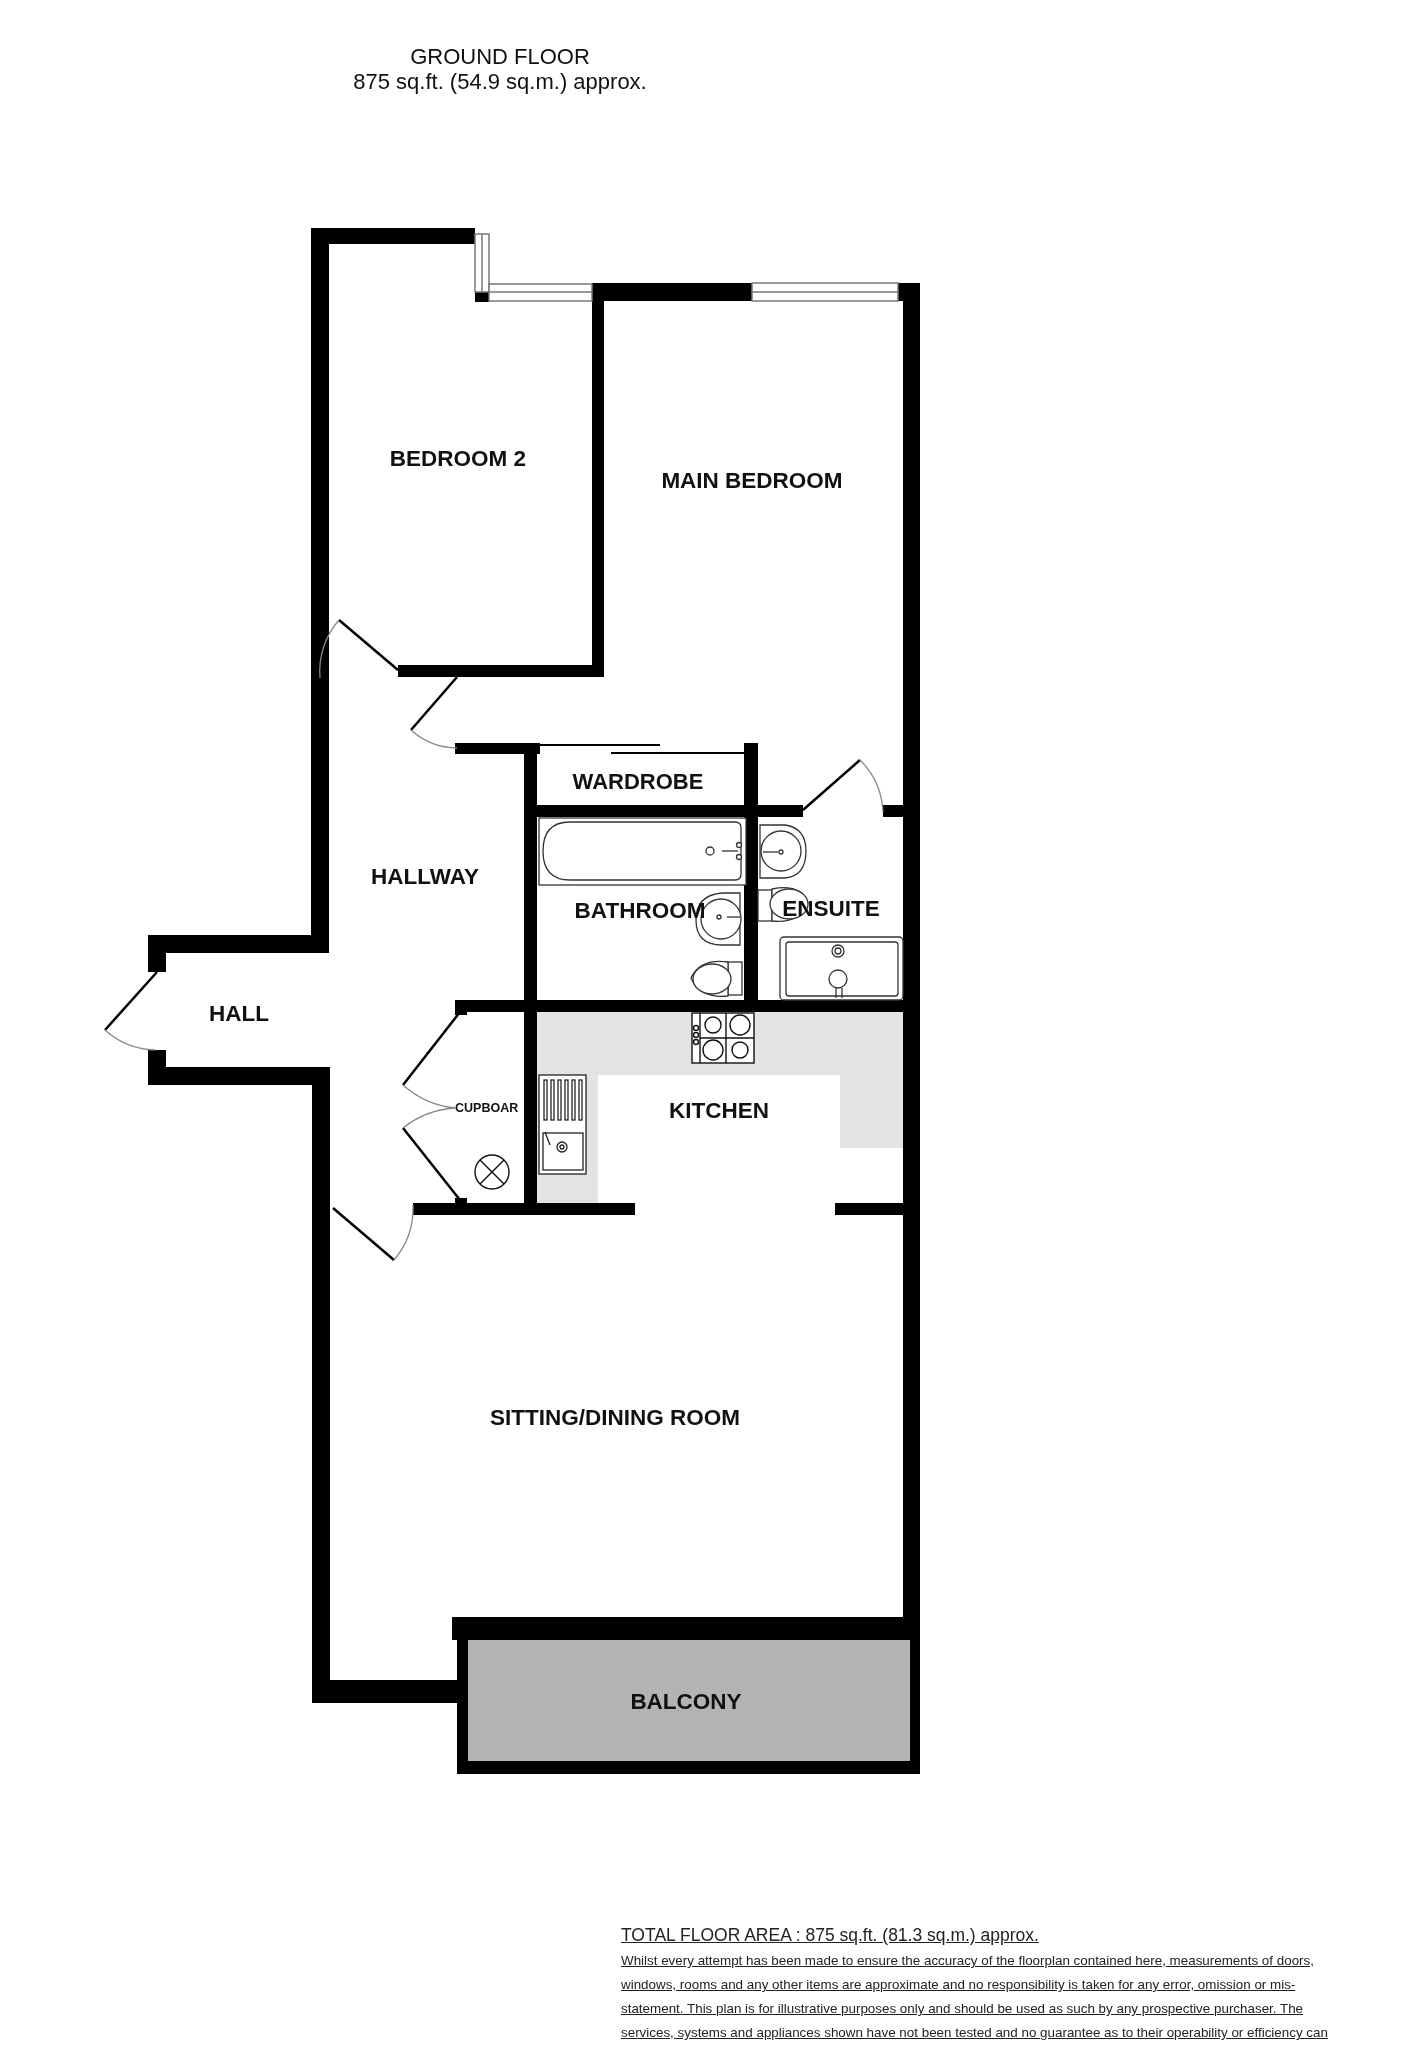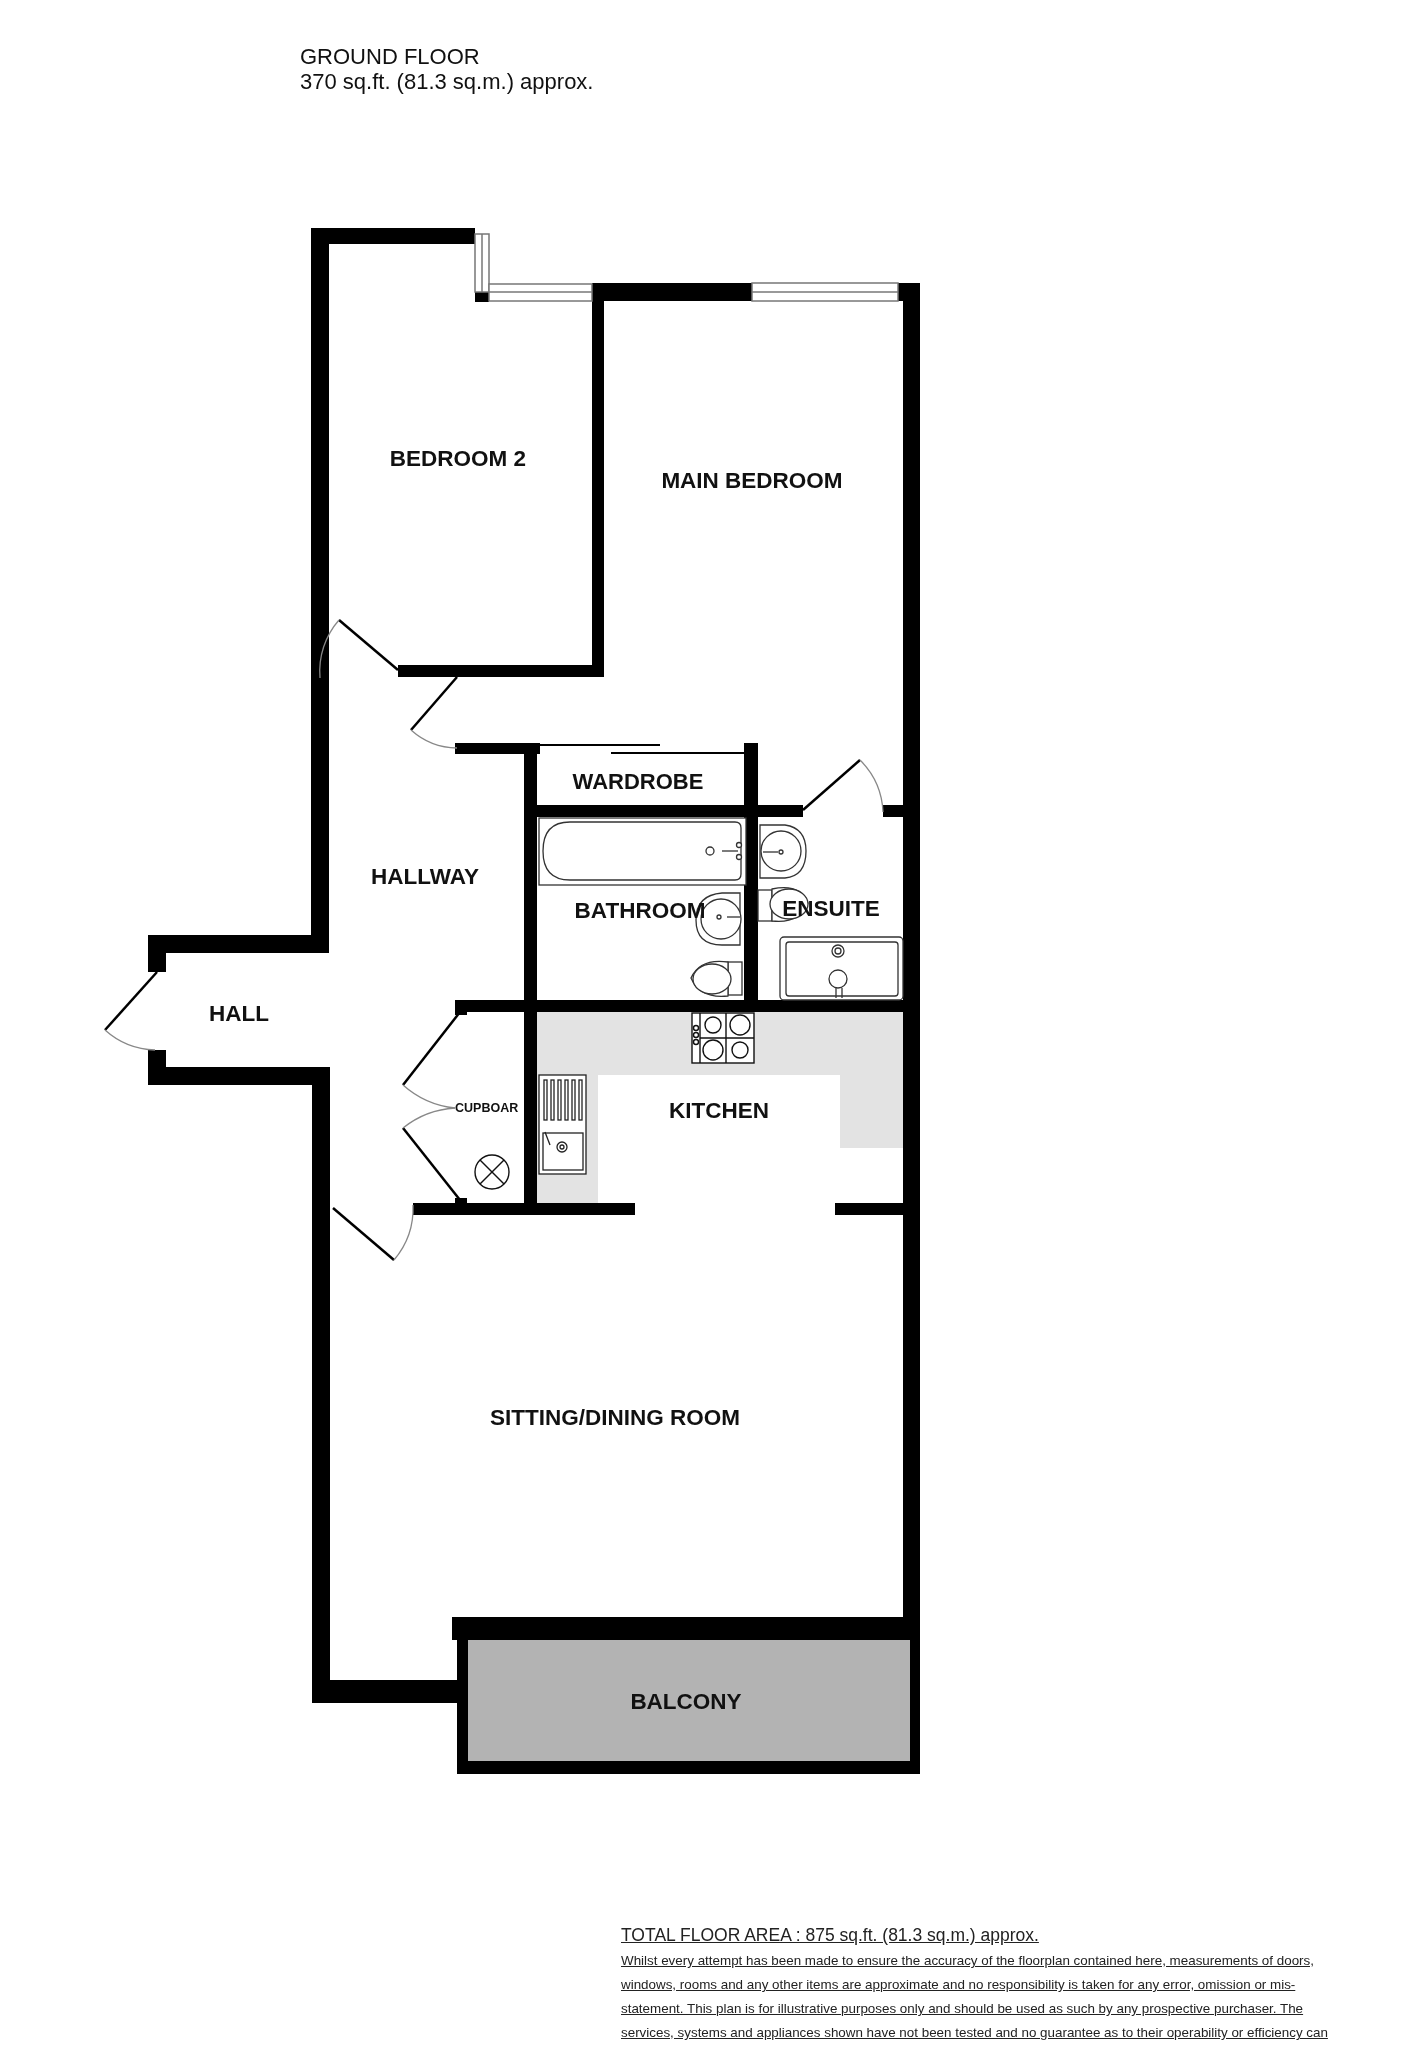--- a/index.html
+++ b/index.html
@@ -1,30 +1,30 @@
 <!DOCTYPE html>
 <html><head>
 <meta charset="utf-8">
 <style>
   html, body { margin: 0; padding: 0; background: #ffffff; }
   body { width: 1405px; height: 2048px; position: relative; overflow: hidden; font-family: "Liberation Sans", sans-serif; color: #111; }
-  .header { position: absolute; left: 300px; top: 44px; width: 400px; text-align: left; font-size: 22px; line-height: 25px; color: #111; }
+  .header { position: absolute; left: 300px; top: 44px; width: 400px; text-align: center; font-size: 22px; line-height: 25px; color: #111; }
   .plan { position: absolute; left: 0; top: 0; }
   .room-label { font-family: "Liberation Sans", sans-serif; font-weight: bold; fill: #111; }
   .footer { position: absolute; left: 621px; top: 1924px; width: 710px; text-align: left; color: #222; text-decoration: underline; }
   .footer .total { font-size: 17.5px; line-height: 22px; margin-bottom: 3px; }
   .footer .disclaimer { font-size: 13.4px; line-height: 24px; }
   .footer .credit { font-size: 13.4px; line-height: 16px; }
 </style>
 </head>
 <body>
 
 <div class="header">
   <div>GROUND FLOOR</div>
-  <div>370 sq.ft. (81.3 sq.m.) approx.</div>
+  <div>875 sq.ft. (54.9 sq.m.) approx.</div>
 </div>
 
 <svg class="plan" width="1405" height="1900" viewBox="0 0 1405 1900" xmlns="http://www.w3.org/2000/svg">
 
   <g fill="#e3e3e3">
     <rect x="536" y="1012" width="367" height="63"></rect>
     <rect x="536" y="1075" width="62" height="128"></rect>
     <rect x="840" y="1075" width="63" height="73"></rect>
   </g>
 

